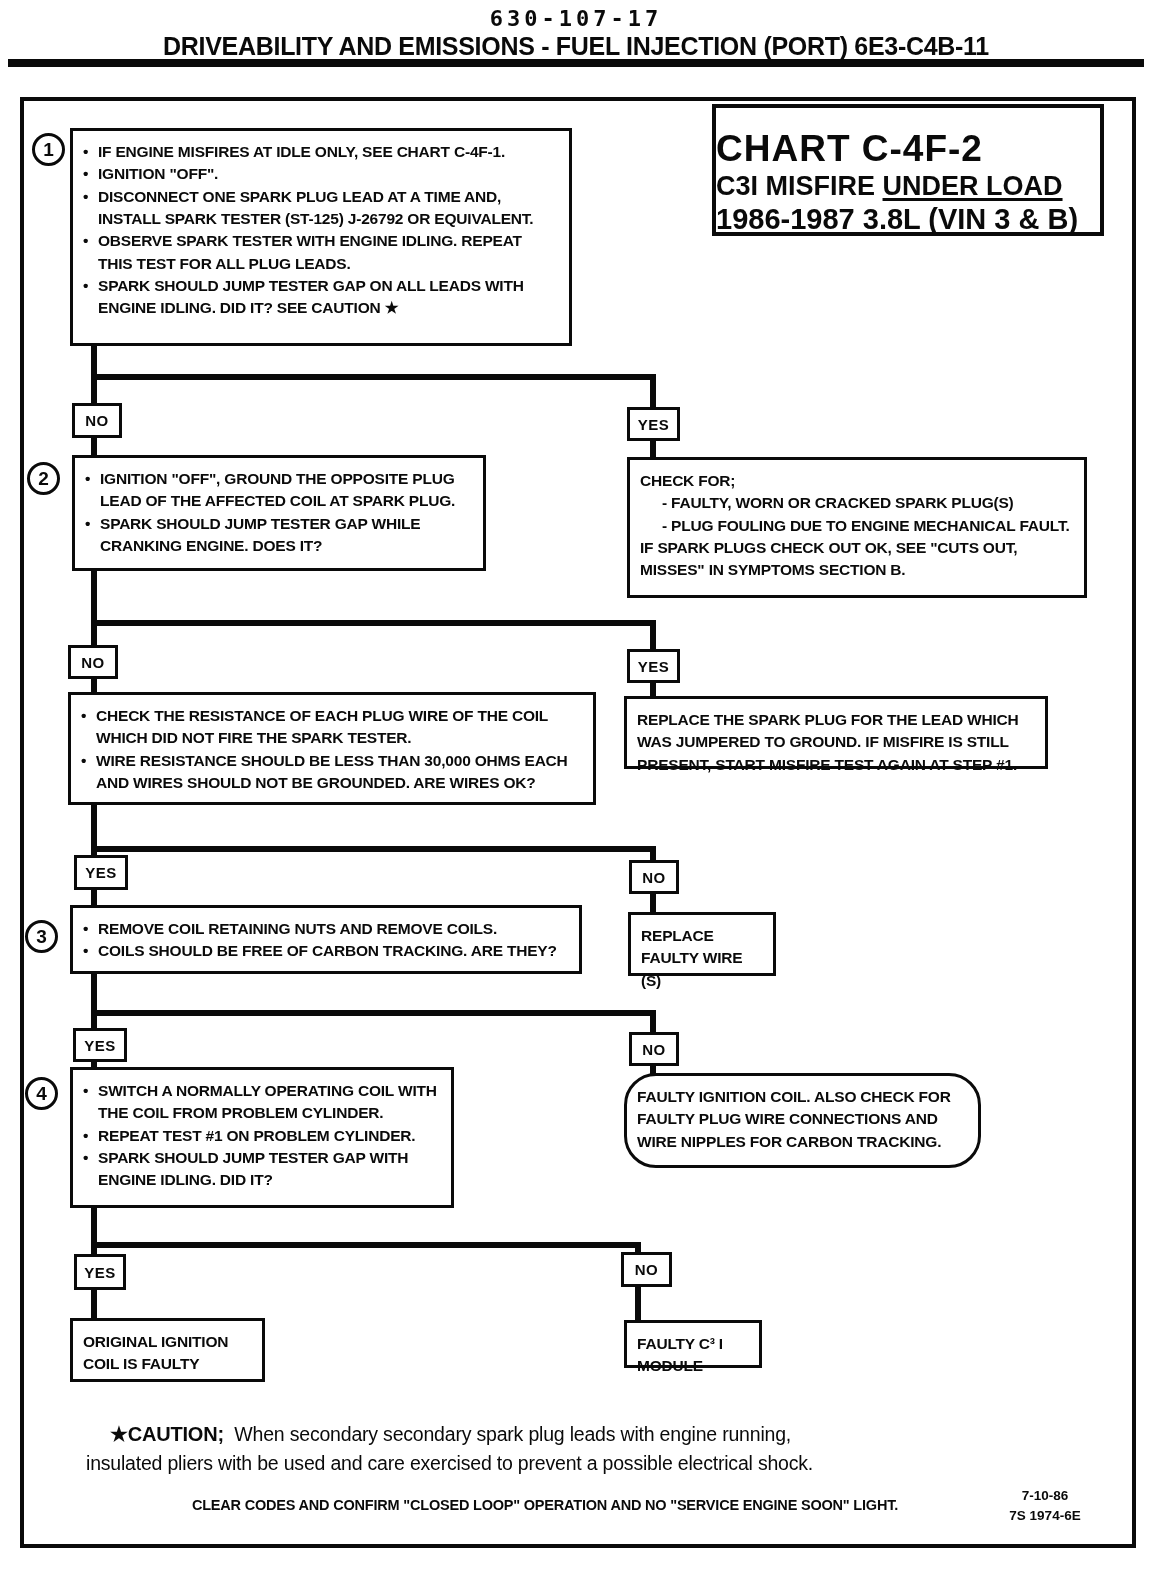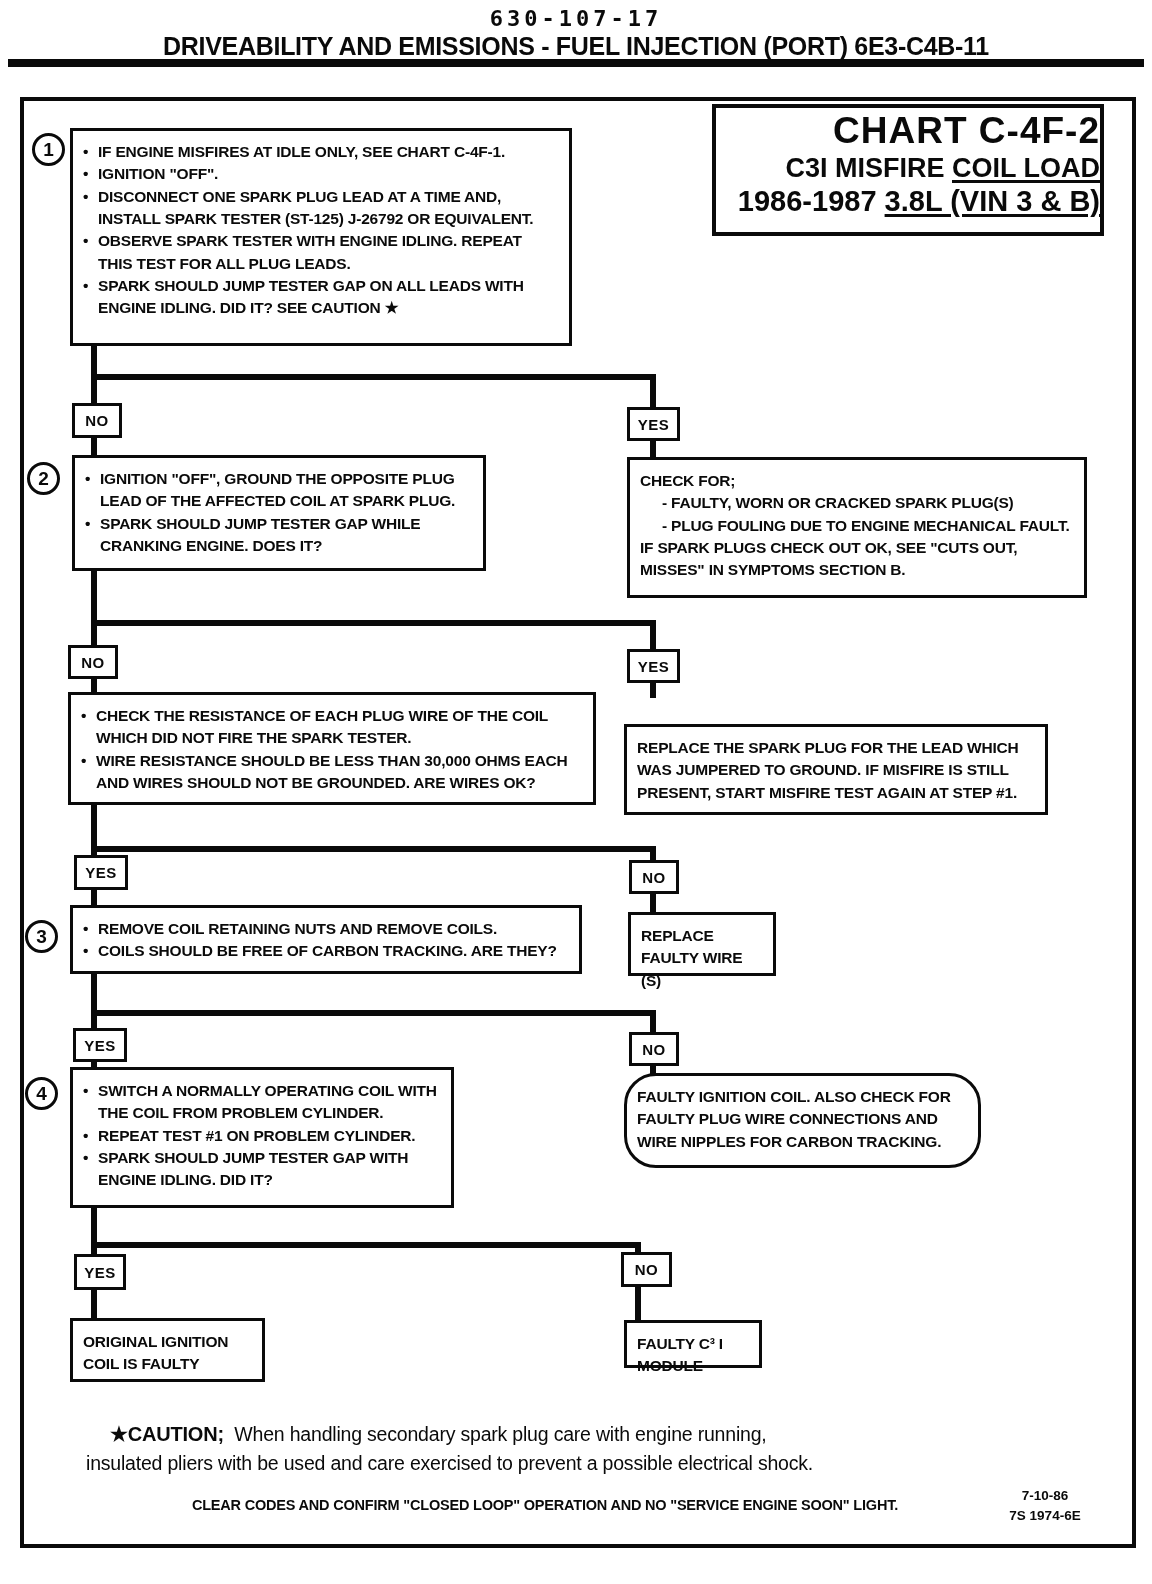--- a/index.html
+++ b/index.html
@@ -10,21 +10,21 @@
   
   .docnum{position:absolute;top:6px;left:0;width:100%;text-align:center;
     font-family:"DejaVu Sans Mono",monospace;font-size:22px;letter-spacing:4px;font-weight:bold;}
   .pagetitle{position:absolute;top:32px;left:0;width:100%;text-align:center;
     font-size:25px;font-weight:bold;letter-spacing:-0.3px;}
   .toprule{position:absolute;left:8px;top:59px;width:1136px;height:8px;background:#0a0a0a;}
   
   .frame{position:absolute;left:20px;top:97px;width:1108px;height:1443px;border:4px solid #0a0a0a;}
   
   .titlebox{position:absolute;left:712px;top:104px;width:392px;height:132px;border:4px solid #0a0a0a;
-    background:#fff;text-align:right;padding-top:2px;box-sizing:border-box;}
+    background:#fff;text-align:left;padding-top:20px;box-sizing:border-box;}
   .t1{font-size:37px;font-weight:bold;letter-spacing:1px;line-height:1.15;}
   .t2{font-size:27px;font-weight:bold;line-height:1.15;}
   .t3{font-size:29px;font-weight:bold;line-height:1.2;}
   .u{text-decoration:underline;text-decoration-thickness:3px;text-underline-offset:3px;}
   
   .box{position:absolute;border:3px solid #0a0a0a;background:#fff;box-sizing:border-box;
     font-weight:bold;font-size:15.5px;line-height:1.44;letter-spacing:-0.2px;padding:10px 10px 8px 10px;}
   .brow{display:flex;}
   .bdot{width:15px;flex:0 0 15px;}
   .btxt{flex:1;}
@@ -49,21 +49,21 @@
 <div class="page">
 
   <div class="docnum">630-107-17</div>
   <div class="pagetitle">DRIVEABILITY AND EMISSIONS - FUEL INJECTION (PORT)  6E3-C4B-11</div>
   <div class="toprule"></div>
 
   <div class="frame"></div>
 
   <div class="titlebox">
     <div class="t1">CHART C-4F-2</div>
-    <div class="t2"><span>C3I MISFIRE </span><span class="u">COIL LOAD</span></div>
+    <div class="t2"><span>C3I MISFIRE </span><span class="u">UNDER LOAD</span></div>
     <div class="t3"><span>1986-1987  </span><span class="u">3.8L  (VIN 3 &amp; B)</span></div>
   </div>
 
   <div class="circle" style="left:32px;top:133px;">1</div>
   <div class="box" style="left:70px;top:128px;width:502px;height:218px;">
     <div class="brow">
         <span class="bdot">•</span>
         <span class="btxt">IF ENGINE MISFIRES AT IDLE ONLY, SEE CHART C-4F-1.</span>
       </div>
     <div class="brow">
@@ -126,21 +126,21 @@
     <div class="brow">
         <span class="bdot">•</span>
         <span class="btxt">CHECK THE RESISTANCE OF EACH PLUG WIRE OF THE COIL WHICH DID NOT FIRE THE SPARK TESTER.</span>
       </div>
     <div class="brow">
         <span class="bdot">•</span>
         <span class="btxt">WIRE RESISTANCE SHOULD BE LESS THAN 30,000 OHMS EACH AND WIRES SHOULD NOT BE GROUNDED.  ARE WIRES OK?</span>
       </div>
   </div>
 
-  <div class="box" style="left:624px;top:696px;width:424px;height:91px;margin-top:28px;">
+  <div class="box" style="left:624px;top:696px;width:424px;height:73px;">
     <div>REPLACE THE SPARK PLUG FOR THE LEAD WHICH WAS JUMPERED TO GROUND.  IF MISFIRE IS STILL PRESENT, START MISFIRE TEST AGAIN AT STEP #1.</div>
   </div>
 
   <div class="vl" style="left:91px;top:805px;width:6px;height:47px;"></div>
   <div class="hl" style="left:91px;top:846px;width:565px;height:6px;"></div>
   <div class="vl" style="left:91px;top:850px;width:6px;height:10px;"></div>
   <div class="vl" style="left:650px;top:850px;width:6px;height:14px;"></div>
   <div class="lbl" style="left:74px;top:855px;width:54px;height:35px;">YES</div>
   <div class="lbl" style="left:629px;top:860px;width:50px;height:34px;">NO</div>
   <div class="vl" style="left:91px;top:889px;width:6px;height:18px;"></div>
@@ -204,21 +204,21 @@
   <div class="box" style="left:70px;top:1318px;width:195px;height:64px;">
     <div>ORIGINAL IGNITION</div>
     <div>COIL IS FAULTY</div>
   </div>
   <div class="box" style="left:624px;top:1320px;width:138px;height:48px;">
     <div>FAULTY C³ I</div>
     <div>MODULE</div>
   </div>
 
   <div class="caution">
-    <div class="c1"><span class="cb">★CAUTION;</span>&nbsp; <span>When handling secondary spark plug care with engine running,</span></div>
+    <div class="c1"><span class="cb">★CAUTION;</span>&nbsp; <span>When secondary secondary spark plug leads with engine running,</span></div>
     <div class="c2">insulated pliers with be used and care exercised to prevent a possible electrical shock.</div>
   </div>
 
   <div class="footnote">CLEAR CODES AND CONFIRM "CLOSED LOOP"  OPERATION AND NO "SERVICE ENGINE SOON" LIGHT.</div>
   <div class="formblock">
     <div>7-10-86</div>
     <div>7S 1974-6E</div>
   </div>
 
 </div>

